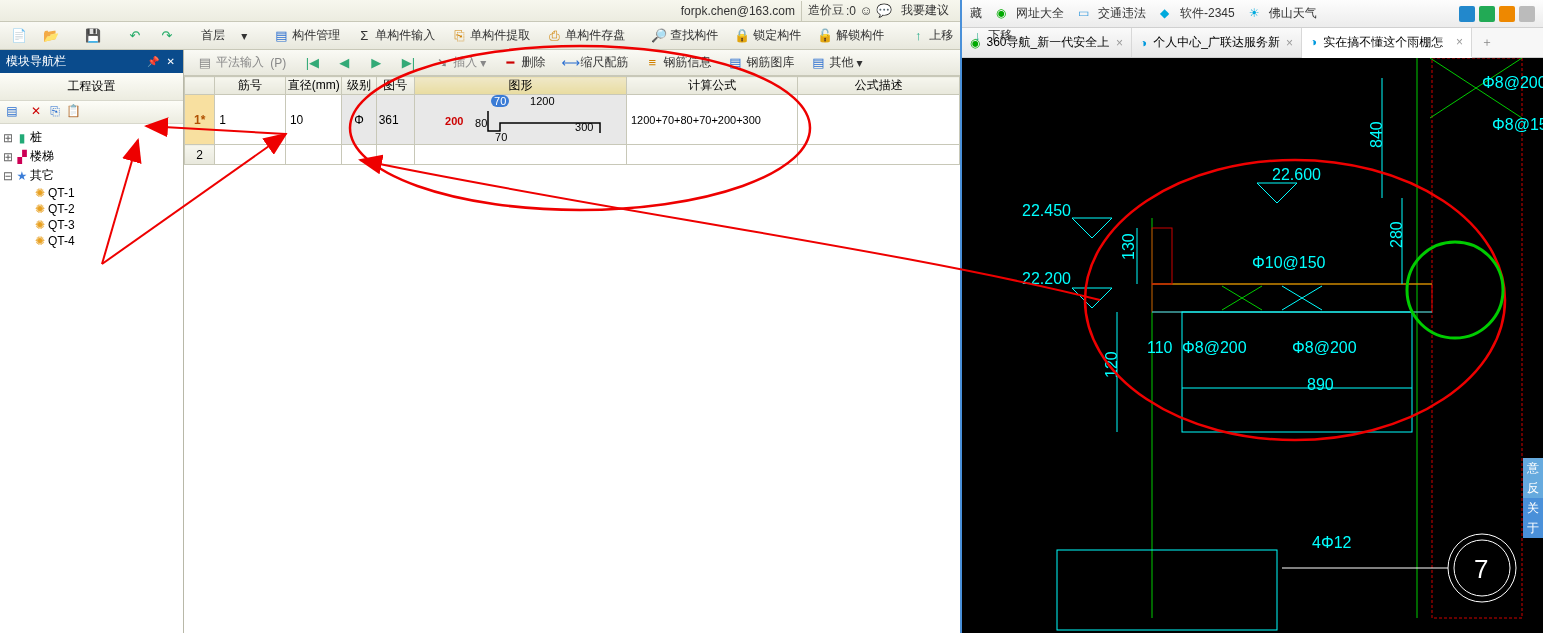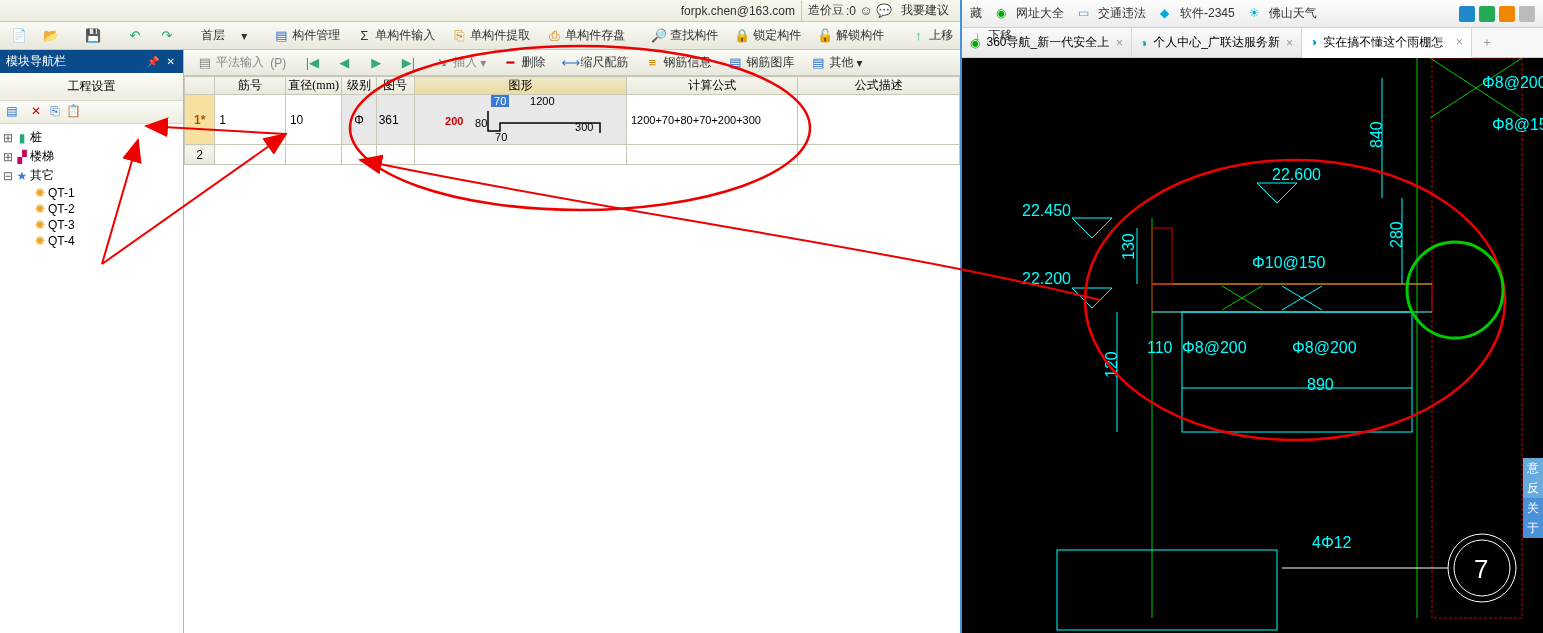--- a/index.html
+++ b/index.html
@@ -130,34 +130,33 @@
 .grid th, .grid td {
   border:1px solid #c8c8b8;
   font-size:12px;
   text-align:center;
   padding:0;
 }
 .grid th {
   background:linear-gradient(#f6f6ee,#e8e8dc);
   height:16px;
   font-weight:normal;
-  font-family:Liberation Serif, serif;
 }
 .rownum {
   width:28px;
   background:linear-gradient(#f6f6ee,#e8e8dc);
   font-size:11px;
 }
 .rownum.selected { background:#f8e0a0; color:#b05000; font-weight:bold; }
 .grid td.cell { height:50px; background:#fff; }
 .grid td.gray { background:#e8e8e8; }
 .grid td.graphic { background:#e8e8e8; height:50px; position:relative; }
 
 
-.shape-dim { position:absolute; font-size:11px; }
+.shape-dim { position:absolute; font-size:11px;border-radius:6px; }
 .shape-dim.red { color:#c00;font-weight:bold; }
 .stub-svg { position:absolute; left:55px; top:6px; }
 
 
 .browser-bar {
   display:flex;
   align-items:center;
   height:28px;
   background:linear-gradient(#fdfdfd,#ececec);
   border-bottom:1px solid #d0d0d0;

